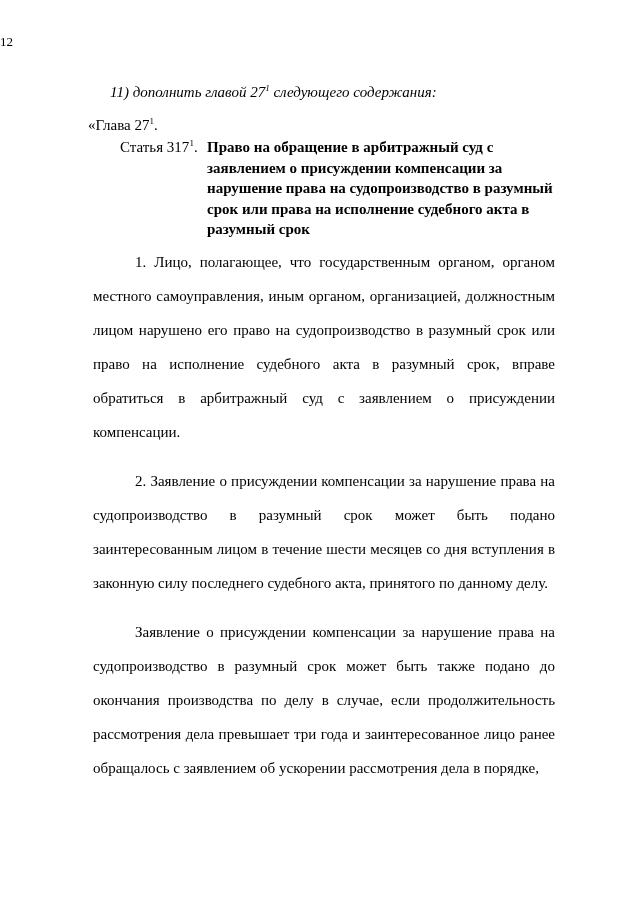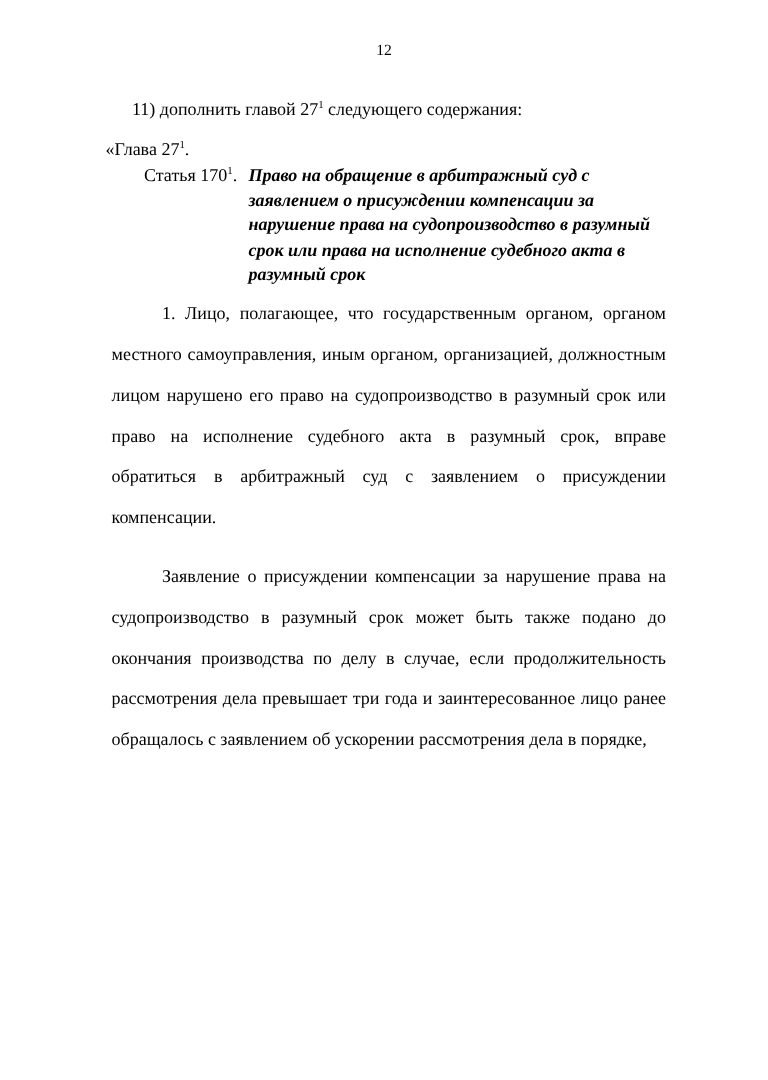--- a/index.html
+++ b/index.html
@@ -8,33 +8,33 @@
     width: 640px;
     height: 900px;
     background: #ffffff;
     color: #000000;
     font-family: "Liberation Serif", "DejaVu Serif", serif;
     box-sizing: border-box;
     padding-top: 34px;
     overflow: hidden;
   }
   .page-number {
-    text-align: center;
     font-size: 13px;
     line-height: 15px;
   }
   .content {
     margin-left: 78px;
     margin-right: 70px;
     font-size: 15px;
   }
   .intro {
     margin: 33px 0 0 0;
     text-indent: 32px;
     line-height: 20px;
+    font-style: italic;
   }
   sup.fn {
     font-size: 9px;
     line-height: 0;
     vertical-align: super;
   }
   .hang {
     display: flex;
     align-items: flex-start;
   }
@@ -59,21 +59,20 @@
   }
   .article .label {
     flex: none;
     margin-left: 42px;
     width: 87px;
   }
   .article .title {
     font-weight: bold;
     white-space: pre-line;
     width: 366px;
-    font-style: italic;
   }
   .body-para {
     margin: 15px;
     text-indent: 42px;
     line-height: 34px;
     text-align: justify;
     hyphens: none;
   }
   .body-para.first {
     margin-top: 5px;
@@ -88,27 +87,28 @@
 
   <div class="content">
 
     <p class="intro"><span>11) дополнить главой 27</span><sup class="fn">1</sup><span> следующего содержания:</span></p>
 
     <div class="hang chapter">
       <div class="label"><span>«Глава 27</span><sup class="fn">1</sup><span>.</span></div>
     </div>
 
     <div class="hang article">
-      <div class="label"><span>Статья 170</span><sup class="fn">1</sup><span>.</span></div>
+      <div class="label"><span>Статья 317</span><sup class="fn">1</sup><span>.</span></div>
       <div class="title">Право на обращение в арбитражный суд с
 заявлением о присуждении компенсации за
 нарушение права на судопроизводство в разумный
 срок или права на исполнение судебного акта в
 разумный срок</div>
     </div>
 
     <p class="body-para first">1. Лицо, полагающее, что государственным органом, органом местного самоуправления, иным органом, организацией, должностным лицом нарушено его право на судопроизводство в разумный срок или право на исполнение судебного акта в разумный срок, вправе обратиться в арбитражный суд с заявлением о присуждении компенсации.</p>
 
+    <p class="body-para">2. Заявление о присуждении компенсации за нарушение права на судопроизводство в разумный срок может быть подано заинтересованным лицом в течение шести месяцев со дня вступления в законную силу последнего судебного акта, принятого по данному делу.</p>
 
     <p class="body-para">Заявление о присуждении компенсации за нарушение права на судопроизводство в разумный срок может быть также подано до окончания производства по делу в случае, если продолжительность рассмотрения дела превышает три года и заинтересованное лицо ранее обращалось с заявлением об ускорении рассмотрения дела в порядке,</p>
 
   </div>
 </div>
 
 </body></html>

